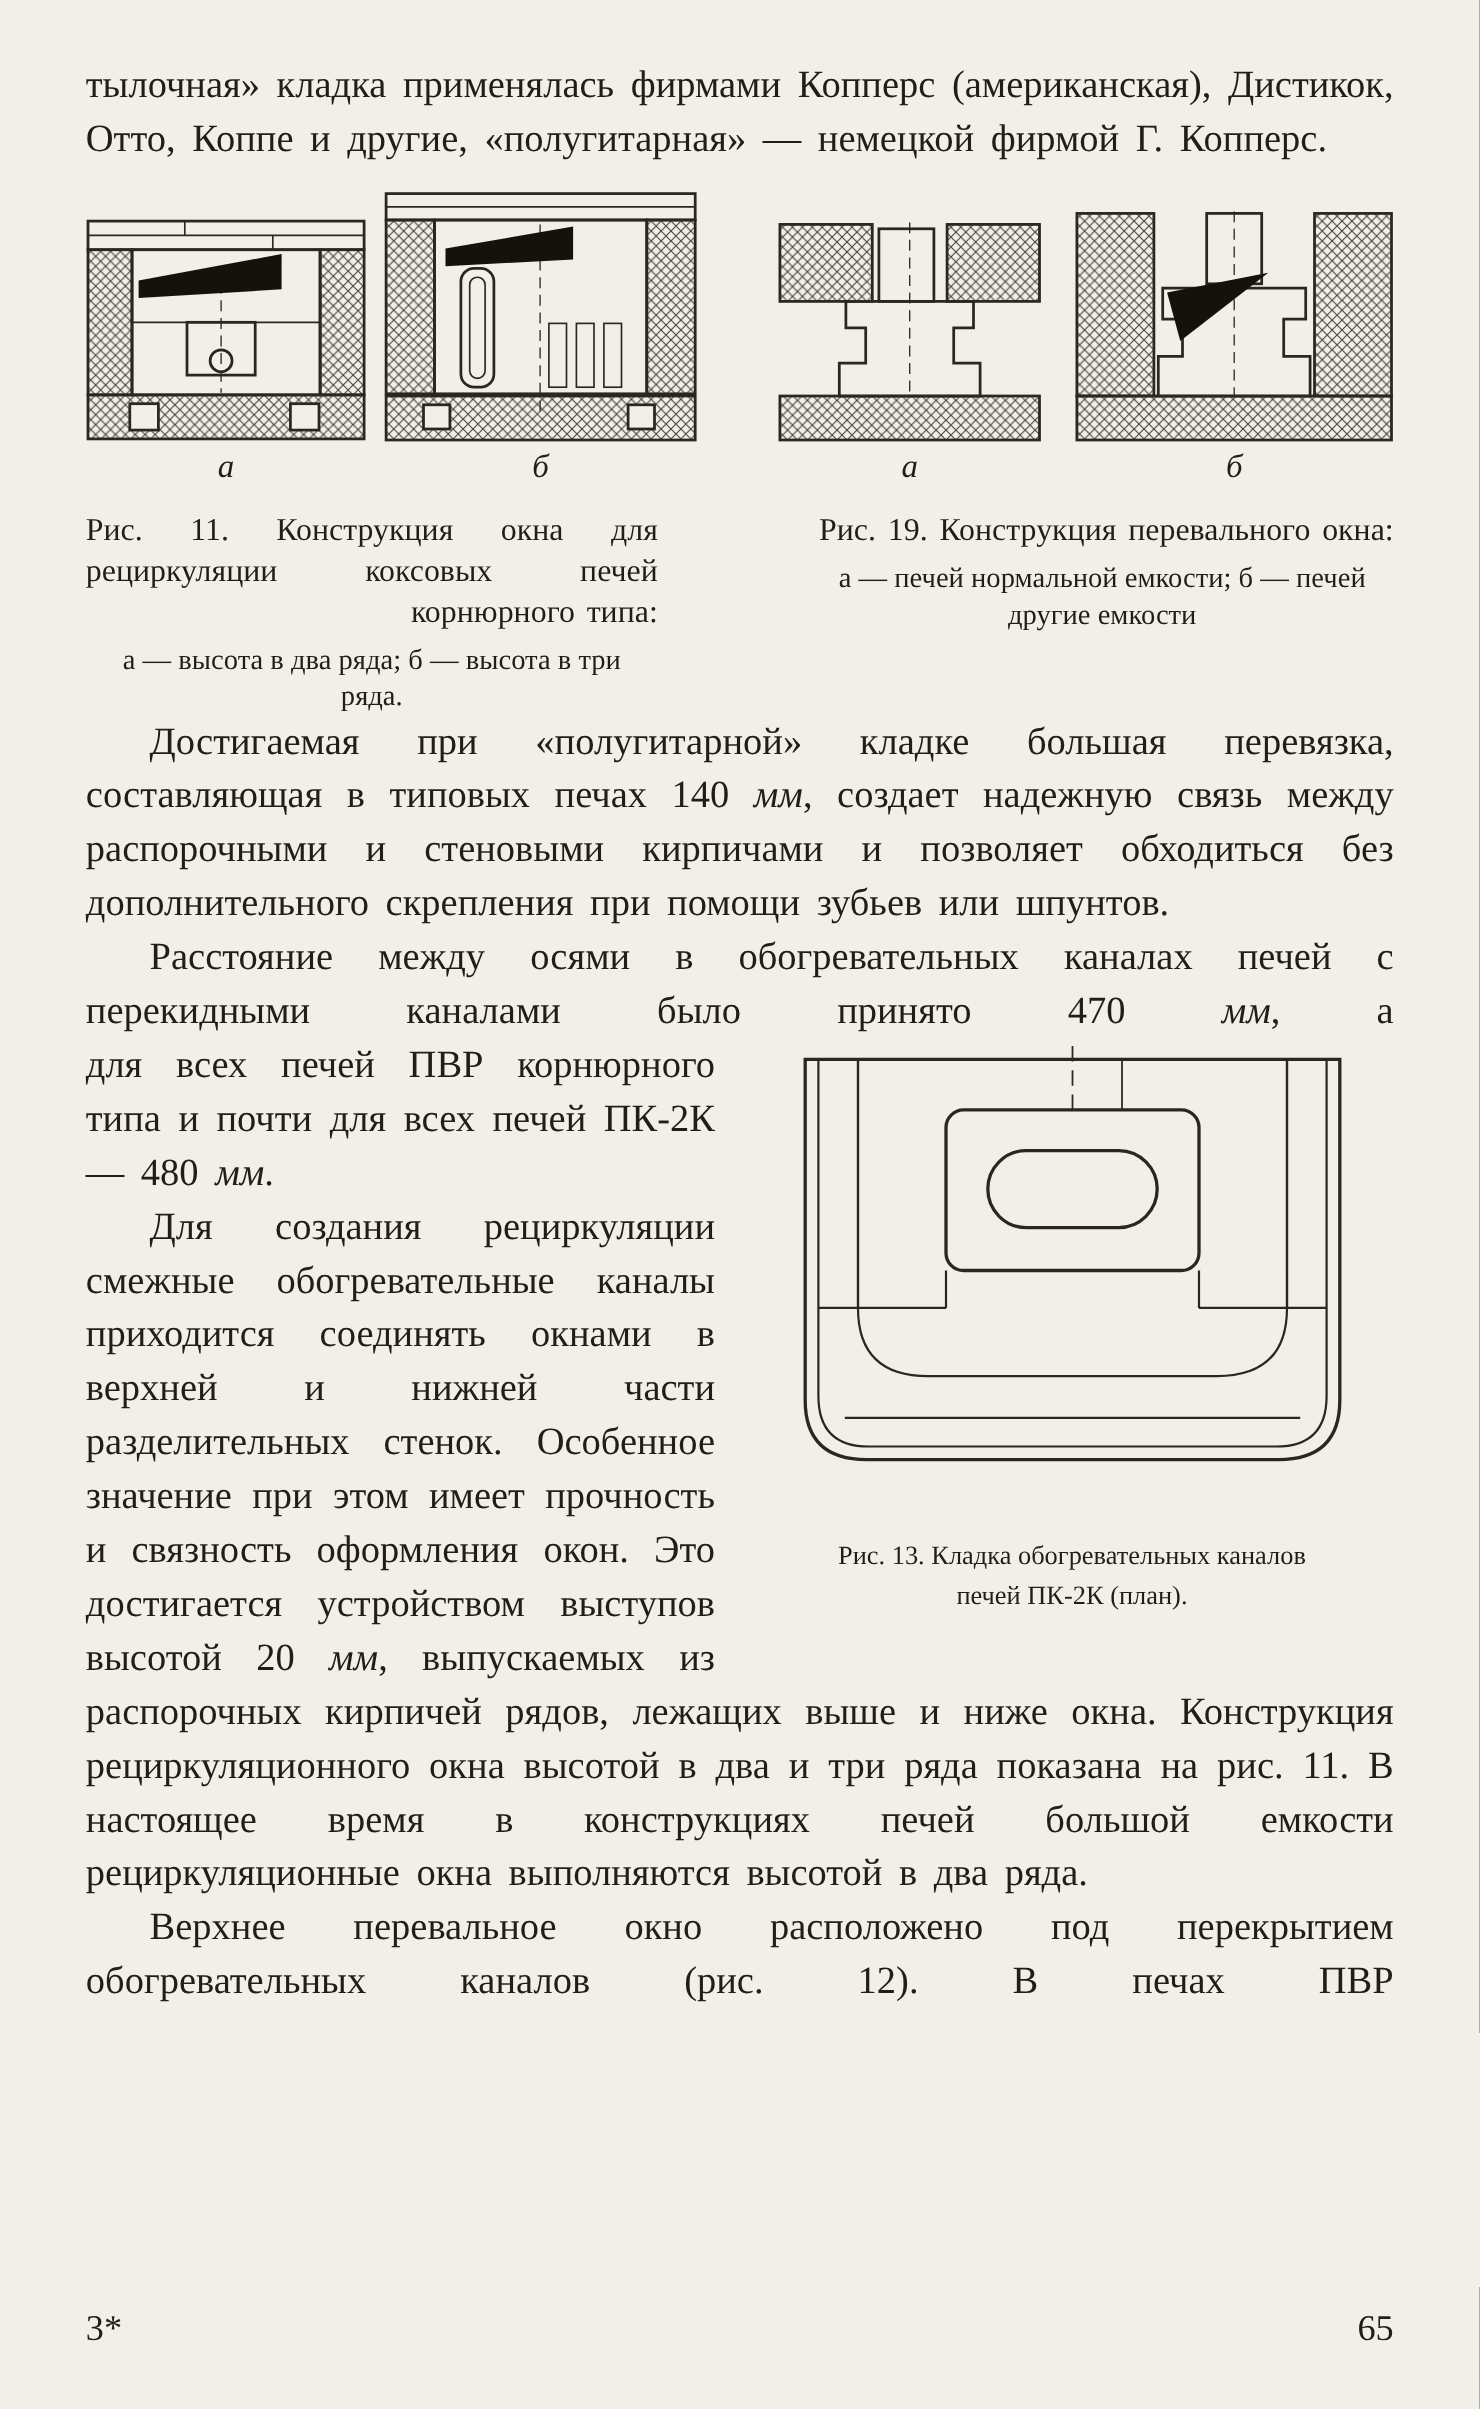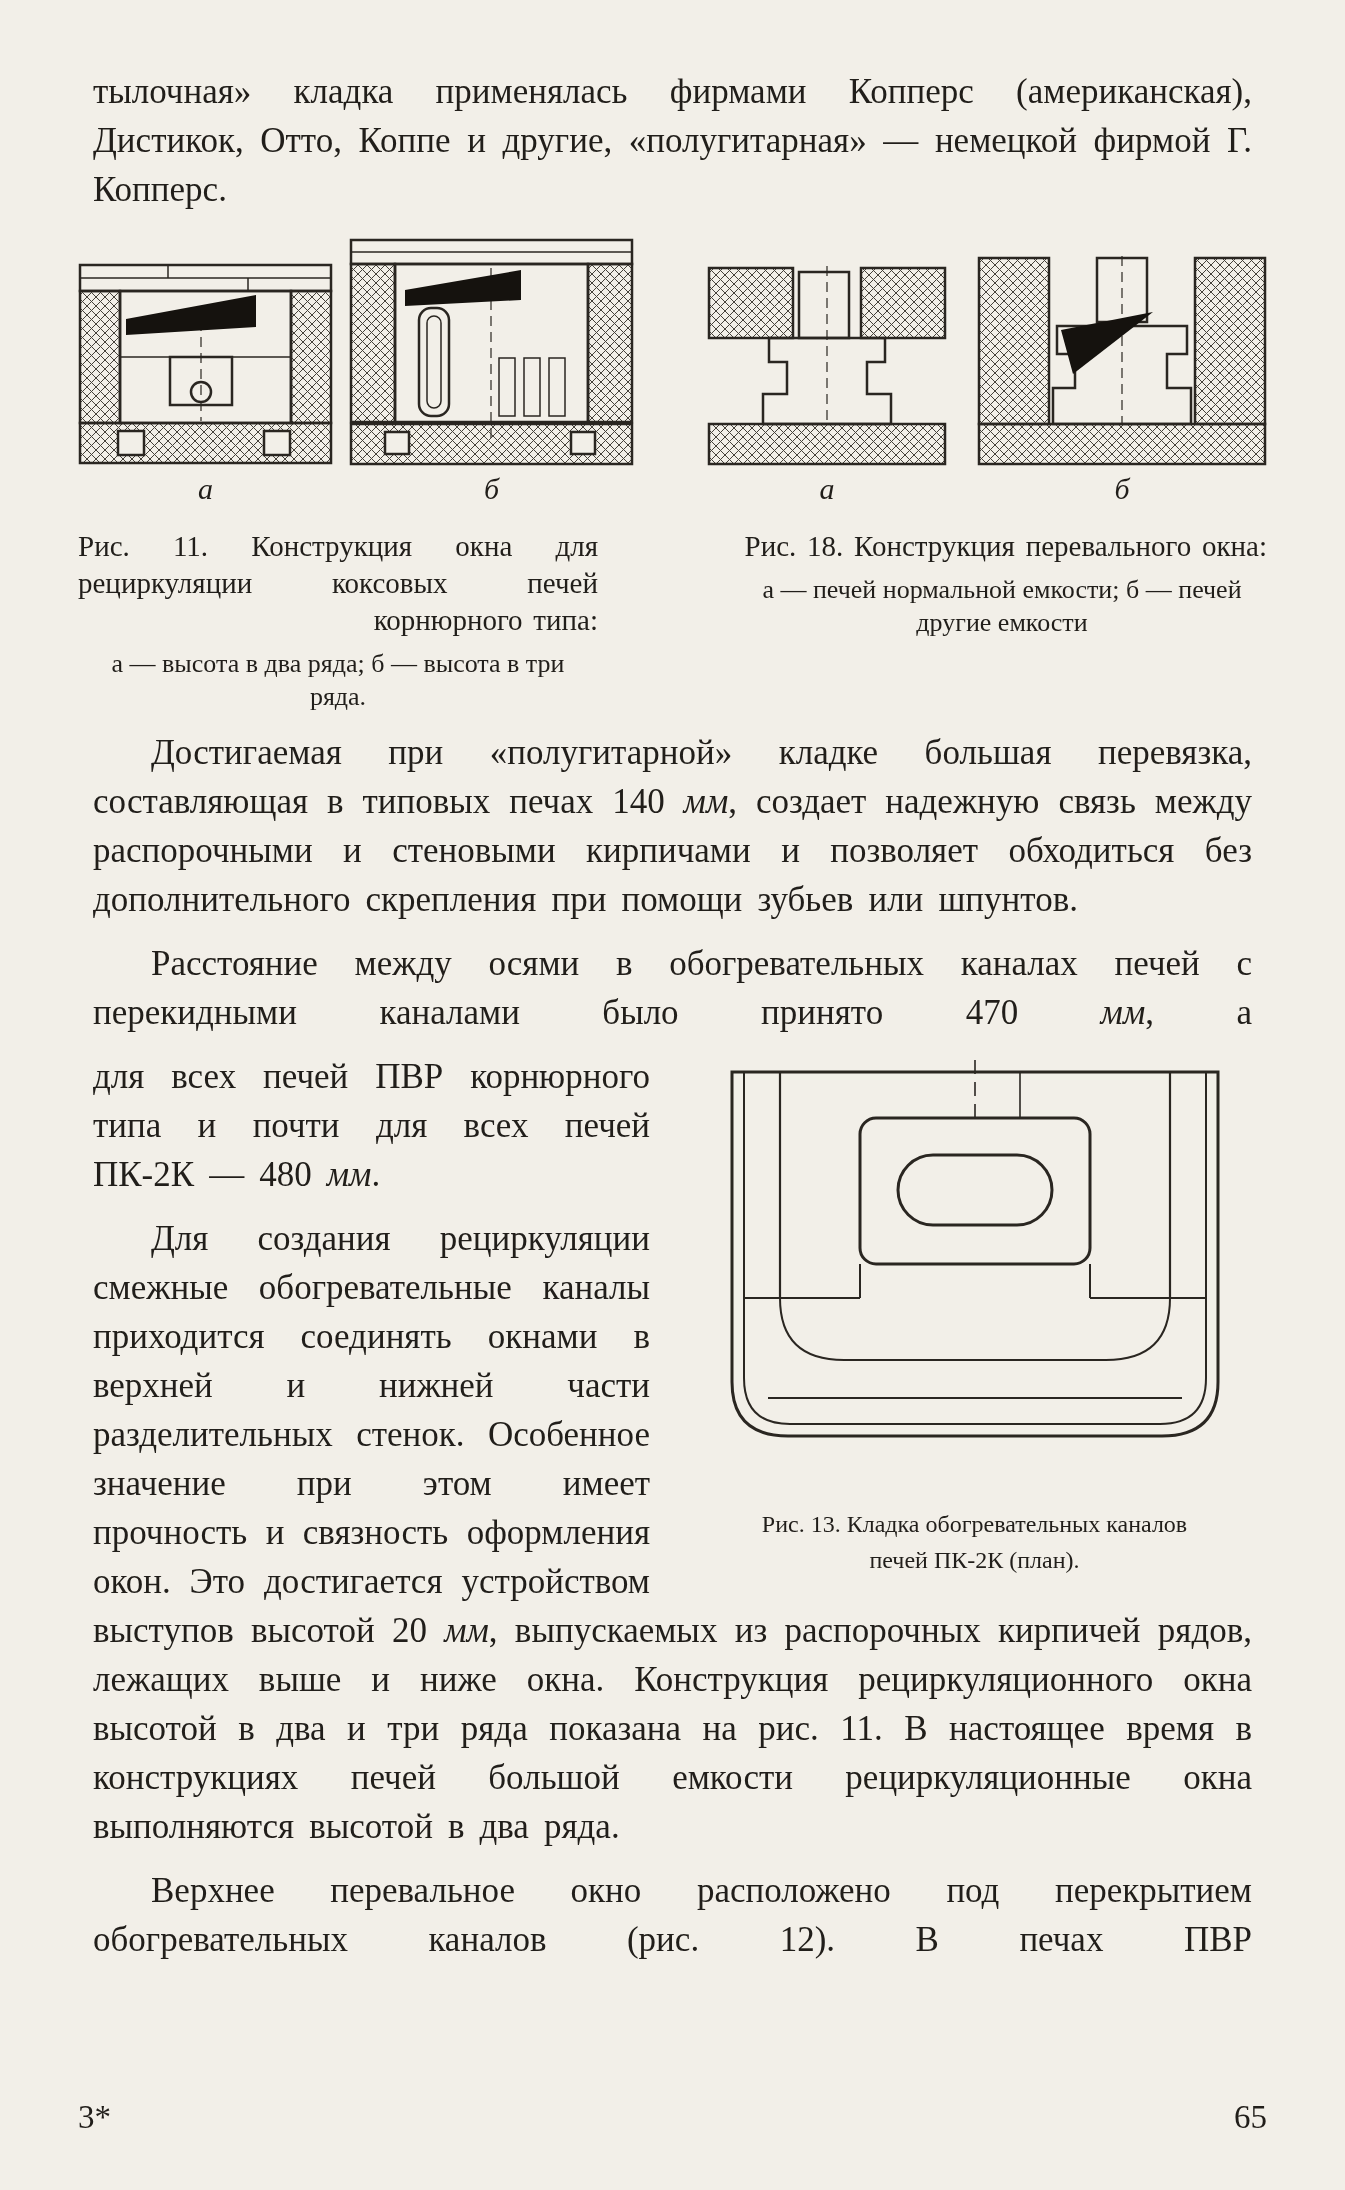--- a/index.html
+++ b/index.html
@@ -13,21 +13,21 @@
     color: #211e1a;
     font-family: "Liberation Serif", "DejaVu Serif", serif;
     overflow: hidden;
   }
   .content {
     position: absolute;
     inset: 0;
     padding: 52px 78px 0 78px;
   }
   p.body {
-    margin: 15px;
+    margin: 0;
     font-size: 35px;
     line-height: 49px;
     text-align: justify;
     word-spacing: 0.18em;
   }
   .indent { text-indent: 58px; }
   .stretch-last { text-align-last: justify; }
   i.unit { font-style: italic; }
 
   
@@ -202,21 +202,21 @@
       </div>
 
     </div>
 
     <div class="caprow">
       <div class="capcol-left">
         <div class="cap">Рис. 11. Конструкция окна для рециркуляции коксовых печей корнюрного типа:</div>
         <div class="legend">а — высота в два ряда; б — высота в три ряда.</div>
       </div>
       <div class="capcol-right">
-        <div class="cap">Рис. 18. Конструкция перевального окна:</div>
+        <div class="cap">Рис. 19. Конструкция перевального окна:</div>
         <div class="legend">а — печей нормальной емкости; б — печей другие емкости</div>
       </div>
     </div>
 
     <p class="body indent after-figs"><span>Достигаемая при «полугитарной» кладке большая перевязка, составляющая в типовых печах 140 </span><i class="unit">мм</i><span>, создает надежную связь между распорочными и стеновыми кирпичами и позволяет обходиться без дополнительного скрепления при помощи зубьев или шпунтов.</span></p>
 
     <p class="body indent stretch-last"><span>Расстояние между осями в обогревательных каналах печей с перекидными каналами было принято 470 </span><i class="unit">мм</i><span>, а</span></p>
 
     <div class="fig13">
       <svg width="530" height="430" viewBox="0 0 530 430">

